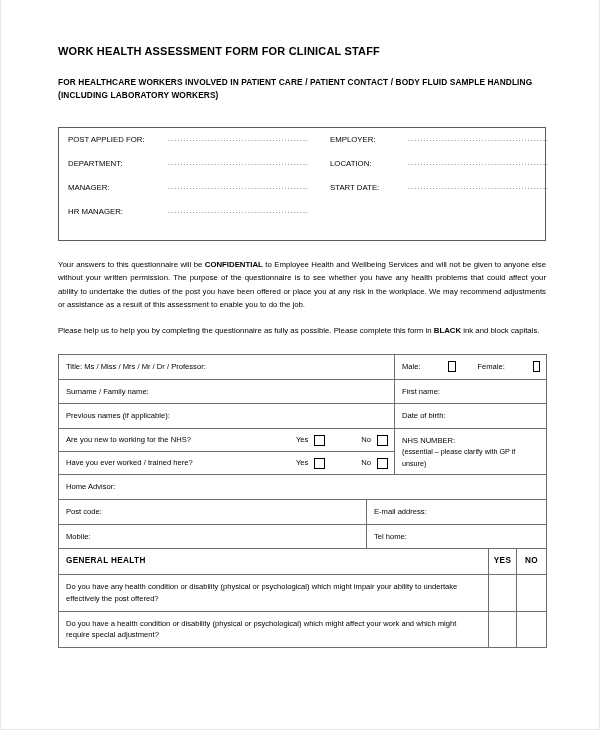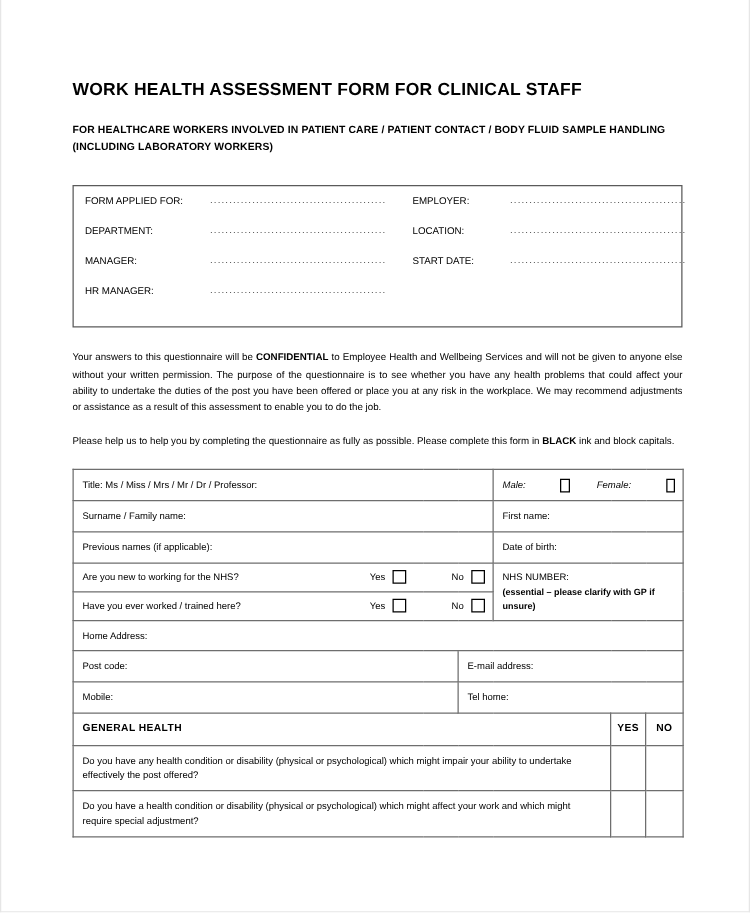--- a/index.html
+++ b/index.html
@@ -28,25 +28,25 @@
     top: 0;
     right: 0;
     bottom: 0;
     padding: 44px 55px 0 57px;
     box-sizing: border-box;
     overflow: hidden;
   }
 
   
   .doc-title {
-    font-size: 14px;
+    font-size: 11px;
     font-weight: bold;
     letter-spacing: 0.18px;
     line-height: 1.45;
-    margin: 17px 0 16px 0;
+    margin: 0 0 16px 0;
   }
   .doc-subtitle {
     font-size: 8.3px;
     font-weight: bold;
     letter-spacing: 0.12px;
     line-height: 1.62;
     margin: 0 0 24px 0;
     max-width: 486px;
   }
 
@@ -130,36 +130,35 @@
     height: 11px;
     border: 1px solid #000000;
     box-sizing: border-box;
     vertical-align: -2px;
     background: #ffffff;
   }
   .gender-wrap {
     display: flex;
     align-items: center;
     white-space: nowrap;
-    font-style: italic;
   }
   .gender-wrap .g-label { }
   .gender-wrap .sp1 { width: 46px; }
   .gender-wrap .sp2 { width: 36px; }
   .gender-wrap .sp3 { width: 46px; }
   .yn-wrap {
     display: flex;
     align-items: center;
     white-space: nowrap;
   }
   .yn-wrap .q { flex: 1; }
   .yn-wrap .yes-lbl { margin-right: 6px; }
   .yn-wrap .no-lbl { margin-left: 36px; margin-right: 6px; }
   .nhs-cell { line-height: 1.9; }
-  .nhs-note { font-weight: bold; font-size: 7.2px; display: block; }
+  .nhs-note { font-weight: normal; font-size: 7.2px; display: block; }
 
   .gh-head td {
     font-weight: bold;
     font-size: 8.2px;
     letter-spacing: 0.35px;
     height: 20px;
   }
   .gh-head .yn-col {
     text-align: center;
     padding-left: 0;
@@ -179,21 +178,21 @@
 <div id="page">
   <div id="sheet">
 
     <div class="doc-title">WORK HEALTH ASSESSMENT FORM FOR CLINICAL STAFF</div>
     <div class="doc-subtitle">FOR HEALTHCARE WORKERS INVOLVED IN PATIENT CARE / PATIENT CONTACT / BODY FLUID SAMPLE HANDLING (INCLUDING LABORATORY WORKERS)</div>
 
     <div class="hr-box">
       <div class="hr-grid">
 
         <div class="hr-field left">
-          <span class="hr-label">FORM APPLIED FOR:</span>
+          <span class="hr-label">POST APPLIED FOR:</span>
           <span class="dots">..............................................</span>
         </div>
         <div class="hr-field right">
           <span class="hr-label">EMPLOYER:</span>
           <span class="dots">..............................................</span>
         </div>
 
         <div class="hr-field left">
           <span class="hr-label">DEPARTMENT:</span>
           <span class="dots">..............................................</span>
@@ -282,21 +281,21 @@
               <span class="q">Have you ever worked / trained here?</span>
               <span class="yes-lbl">Yes</span>
               <span class="checkbox"></span>
               <span class="no-lbl">No</span>
               <span class="checkbox"></span>
             </span>
           </td>
         </tr>
 
         <tr>
-          <td colspan="6" class="cell-tall">Home Address:</td>
+          <td colspan="6" class="cell-tall">Home Advisor:</td>
         </tr>
 
         <tr>
           <td colspan="2" class="cell-tall">Post code:</td>
           <td colspan="4" class="cell-tall">E-mail address:</td>
         </tr>
 
         <tr>
           <td colspan="2" class="cell-tall">Mobile:</td>
           <td colspan="4" class="cell-tall">Tel home:</td>

